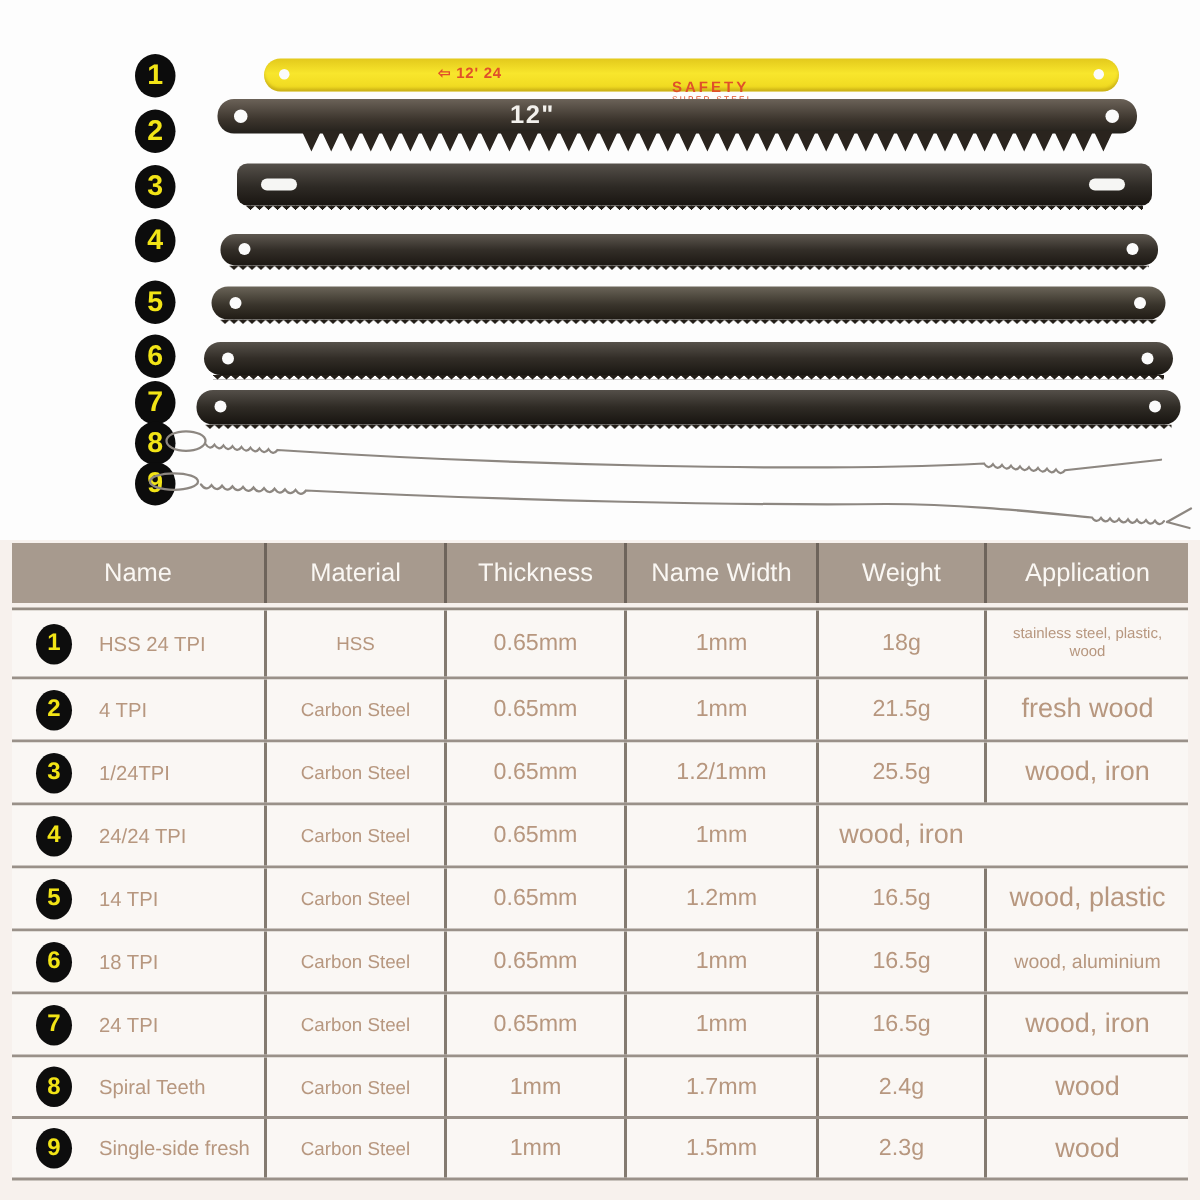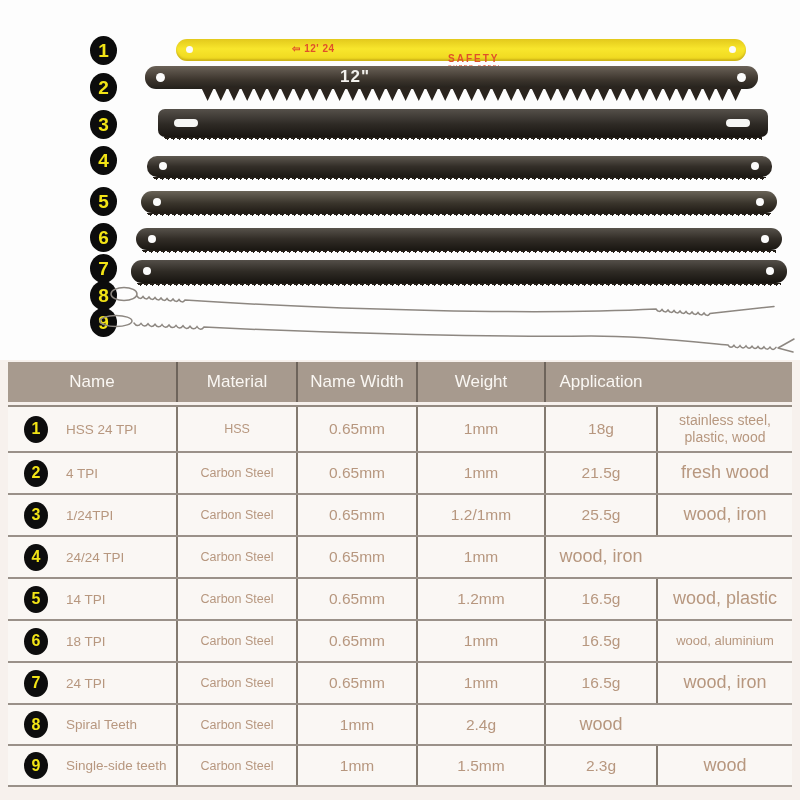--- a/index.html
+++ b/index.html
@@ -68,21 +68,21 @@
   .h46 { height:46px; } .h42 { height:42px; } .h41 { height:41px; }
   .c-name { font-size:13.5px; padding-left:16px; gap:18px; }
   .badge-s {
     flex:0 0 auto; width:24px; height:27px; border-radius:50%;
     background:#0d0d0d; color:#f2e416; display:flex; align-items:center; justify-content:center;
     font-size:16px; font-weight:bold;
   }
   .c-mat { font-size:12.5px; }
   .c-num { font-size:15.5px; }
   .c-app { font-size:18px; padding:0 6px; line-height:1.2; }
-  .app-sm { font-size:14px; }
+  .app-sm { font-size:10px; }
   .app-md { font-size:13px; }
 </style>
 </head>
 <body>
 
 <div class="photo">
 
   <div class="badge" style="left:90px;top:36px">1</div>
   <div class="badge" style="left:90px;top:73px">2</div>
   <div class="badge" style="left:90px;top:110px">3</div>
@@ -165,20 +165,21 @@
     <ellipse cx="20" cy="13" rx="16" ry="5.5"></ellipse>
     <path d="M38 15 q3.5 5 7 .4 q3.5 5 7 .4 q3.5 5 7 .4 q3.5 5 7 .4 q3.5 5 7 .4 q3.5 5 7 .4 q3.5 5 7 .4 q3.5 5 7 .4 q3.5 5 7 .4 q3.5 5 7 .4 C 250 26, 400 29, 495 28 C 550 28, 600 34, 632 37 q3 4.5 6 .3 q3 4.5 6 .3 q3 4.5 6 .3 q3 4.5 6 .3 q3 4.5 6 .3 q3 4.5 6 .3 q3 4.5 6 .3 q3 4.5 6 .3"></path>
     <path d="M682 40 l16 -9 M682 40 l15 4"></path>
   </svg>
 </div>
 
 <div class="tbl">
   <div class="thead">
     <div class="hc">Name</div>
     <div class="hc">Material</div>
+    <div class="hc">Thickness</div>
     <div class="hc">Name Width</div>
     <div class="hc">Weight</div>
     <div class="hc">Application</div>
   </div>
   <div class="tbody">
 
     <div class="trow h46">
       <div class="c c-name">
           <span class="badge-s">1</span>
           <span>HSS 24 TPI</span>
@@ -261,28 +262,29 @@
       <div class="c c-app">wood, iron</div>
     </div>
 
     <div class="trow h41">
       <div class="c c-name">
           <span class="badge-s">8</span>
           <span>Spiral Teeth</span>
         </div>
       <div class="c c-mat">Carbon Steel</div>
       <div class="c c-num">1mm</div>
+      <div class="c c-num">1.7mm</div>
       <div class="c c-num">2.4g</div>
       <div class="c c-app">wood</div>
     </div>
 
     <div class="trow h41">
       <div class="c c-name">
           <span class="badge-s">9</span>
-          <span>Single-side teeth</span>
+          <span>Single-side fresh</span>
         </div>
       <div class="c c-mat">Carbon Steel</div>
       <div class="c c-num">1mm</div>
       <div class="c c-num">1.5mm</div>
       <div class="c c-num">2.3g</div>
       <div class="c c-app">wood</div>
     </div>
 
   </div>
 </div>

